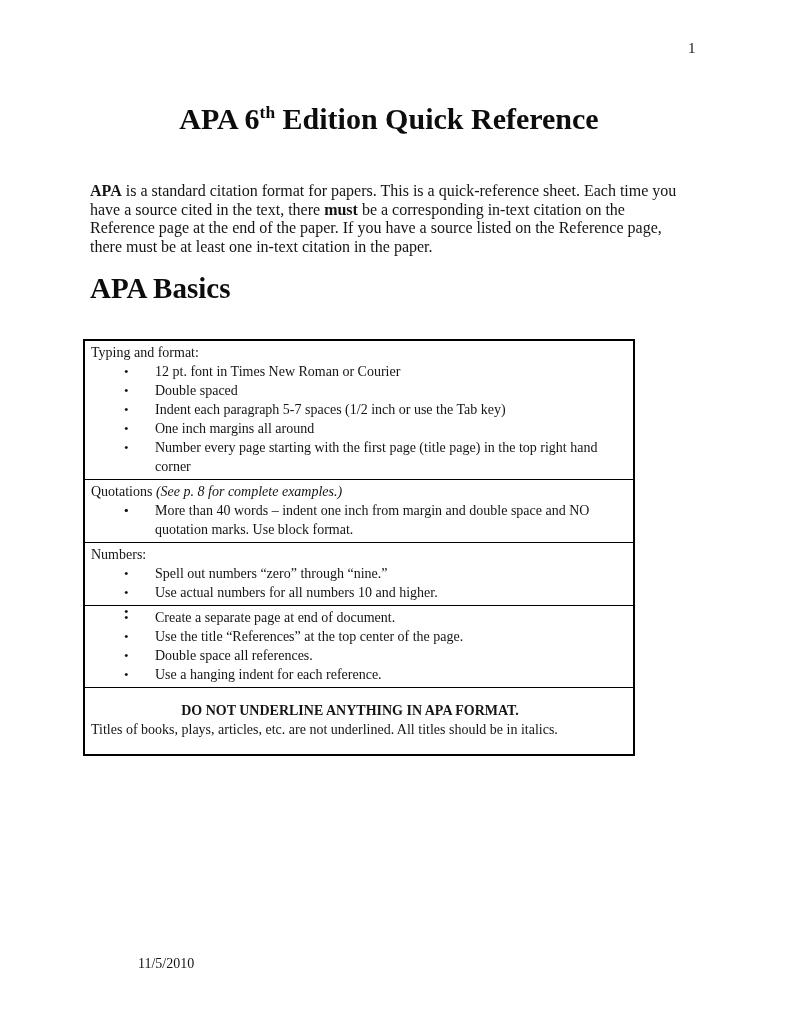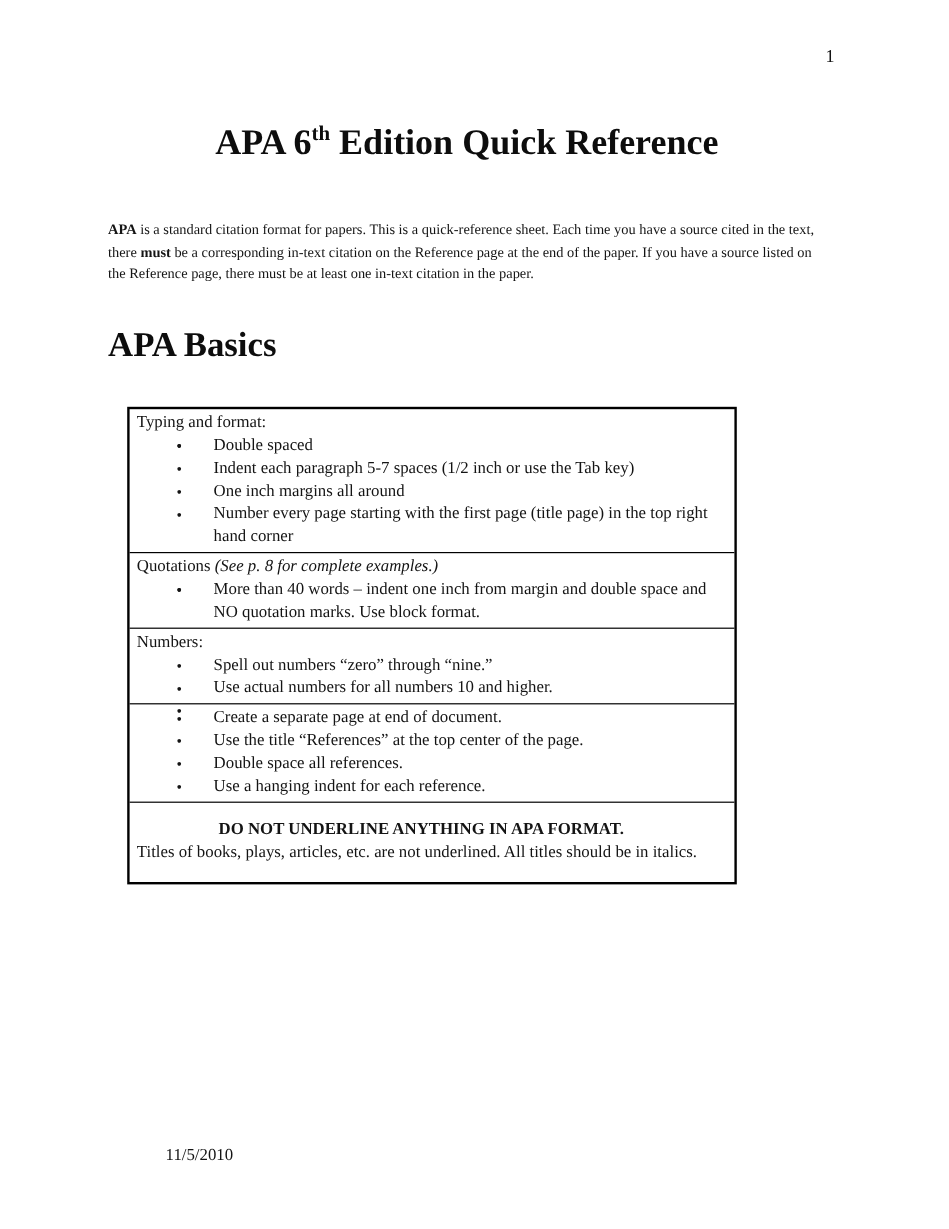--- a/index.html
+++ b/index.html
@@ -17,30 +17,30 @@
   }
   .doc-title {
     position: absolute; top: 102px; left: 90px; width: 598px;
     margin: 0; text-align: center;
     font-size: 30px; font-weight: bold; color: #0d0d0d;
     white-space: nowrap;
   }
   .doc-title sup { font-size: 58%; vertical-align: super; line-height: 0; }
   .intro {
     position: absolute; top: 182px; left: 90px; width: 600px;
-    margin: 0; font-size: 12px; line-height: 18.6px;
+    margin: 0; font-size: 16px; line-height: 18.6px;
     text-align: left;
   }
   .intro b { font-weight: bold; }
   .basics-heading {
     position: absolute; top: 272px; left: 90px;
     margin: 0; font-size: 29px; font-weight: bold; color: #0d0d0d;
   }
   .rules-table {
-    position: absolute; top: 339px; left: 106px; width: 508px;
+    position: absolute; top: 339px; left: 83px; width: 552px;
     box-sizing: border-box;
     border: 2px solid #000000;
     font-size: 14px; line-height: 19px;
   }
   .rt-row { border-bottom: 1.5px solid #000000; padding: 2px 8px 3px 6px; }
   .rt-row:last-child { border-bottom: none; }
   .row-heading { }
   .row-heading i { font-style: italic; }
   .rt-row ul { margin: 0; padding: 0 0 0 64px; list-style: none; }
   .rt-row li { position: relative; }
@@ -65,21 +65,21 @@
 
   <p class="intro"><b>APA</b><span> is a standard citation format for papers. This is a quick-reference sheet. Each time you have a source cited in the text, there </span><b>must</b><span> be a corresponding in-text citation on the Reference page at the end of the paper. If you have a source listed on the Reference page, there must be at least one in-text citation in the paper.</span></p>
 
   <h2 class="basics-heading">APA Basics</h2>
 
   <div class="rules-table">
 
     <div class="rt-row">
       <div class="row-heading">Typing and format:</div>
       <ul>
-        <li><span class="dot">•</span></li>
+        <li><span class="dot">•</span><span>12 pt. font in Times New Roman or Courier</span></li>
         <li><span class="dot">•</span><span>Double spaced</span></li>
         <li><span class="dot">•</span><span>Indent each paragraph 5-7 spaces (1/2 inch or use the Tab key)</span></li>
         <li><span class="dot">•</span><span>One inch margins all around</span></li>
         <li><span class="dot">•</span><span>Number every page starting with the first page (title page) in the top right hand corner</span></li>
       </ul>
     </div>
 
     <div class="rt-row">
       <div class="row-heading"><span>Quotations </span><i>(See p. 8 for complete examples.)</i></div>
       <ul>

